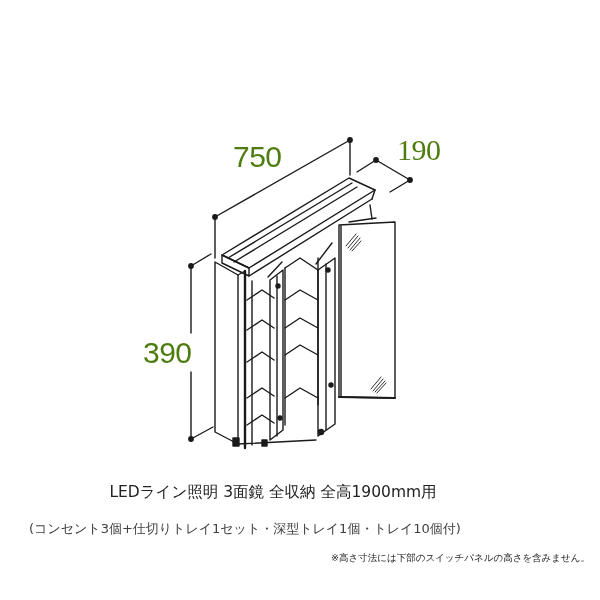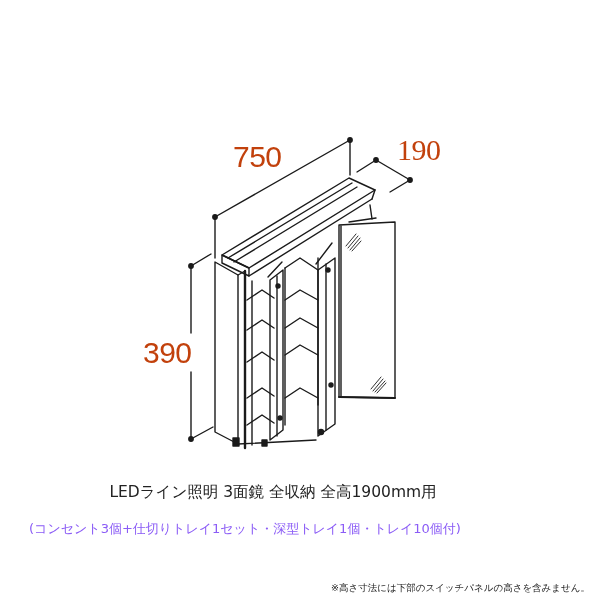--- a/index.html
+++ b/index.html
@@ -1,24 +1,24 @@
 <!DOCTYPE html>
 <html><head>
 <meta charset="utf-8">
 <style>
   html,body{margin:0;padding:0;background:#ffffff;}
   body{width:600px;height:600px;position:relative;overflow:hidden;font-family:"DejaVu Sans","Liberation Sans",sans-serif;color:#222;}
   .drawing{position:absolute;left:0;top:0;width:600px;height:470px;}
-  .dim{position:absolute;font-family:"Liberation Sans","DejaVu Sans",sans-serif;font-size:30px;color:#c2410c;letter-spacing:-0.5px;}
+  .dim{position:absolute;font-family:"Liberation Sans","DejaVu Sans",sans-serif;font-size:30px;color:#4d7c0f;letter-spacing:-0.5px;}
   .dim-w{left:233px;top:140px;}
   .dim-d{left:397px;top:133px;font-family:Liberation Serif, serif;}
   .dim-h{left:143px;top:336px;}
   .title{position:absolute;left:0;width:546px;top:482px;text-align:center;font-size:15.5px;color:#222;}
-  .subtitle{position:absolute;left:0;width:490px;top:520px;text-align:center;font-size:13px;color:#8b5cf6;}
-  .note{position:absolute;right:10px;top:582px;font-size:9.5px;color:#222;}
+  .subtitle{position:absolute;left:0;width:490px;top:520px;text-align:center;font-size:13px;color:#404040;}
+  .note{position:absolute;right:10px;top:552px;font-size:9.5px;color:#222;}
 </style>
 </head>
 <body>
 
 <svg class="drawing" viewBox="0 0 600 470" xmlns="http://www.w3.org/2000/svg">
   <g fill="none" stroke="#1a1a1a" stroke-width="1.4" stroke-linejoin="round" stroke-linecap="round">
 
     <g>
       <line x1="215" y1="217" x2="350" y2="140"></line>
       <line x1="215" y1="217" x2="215" y2="258"></line>

